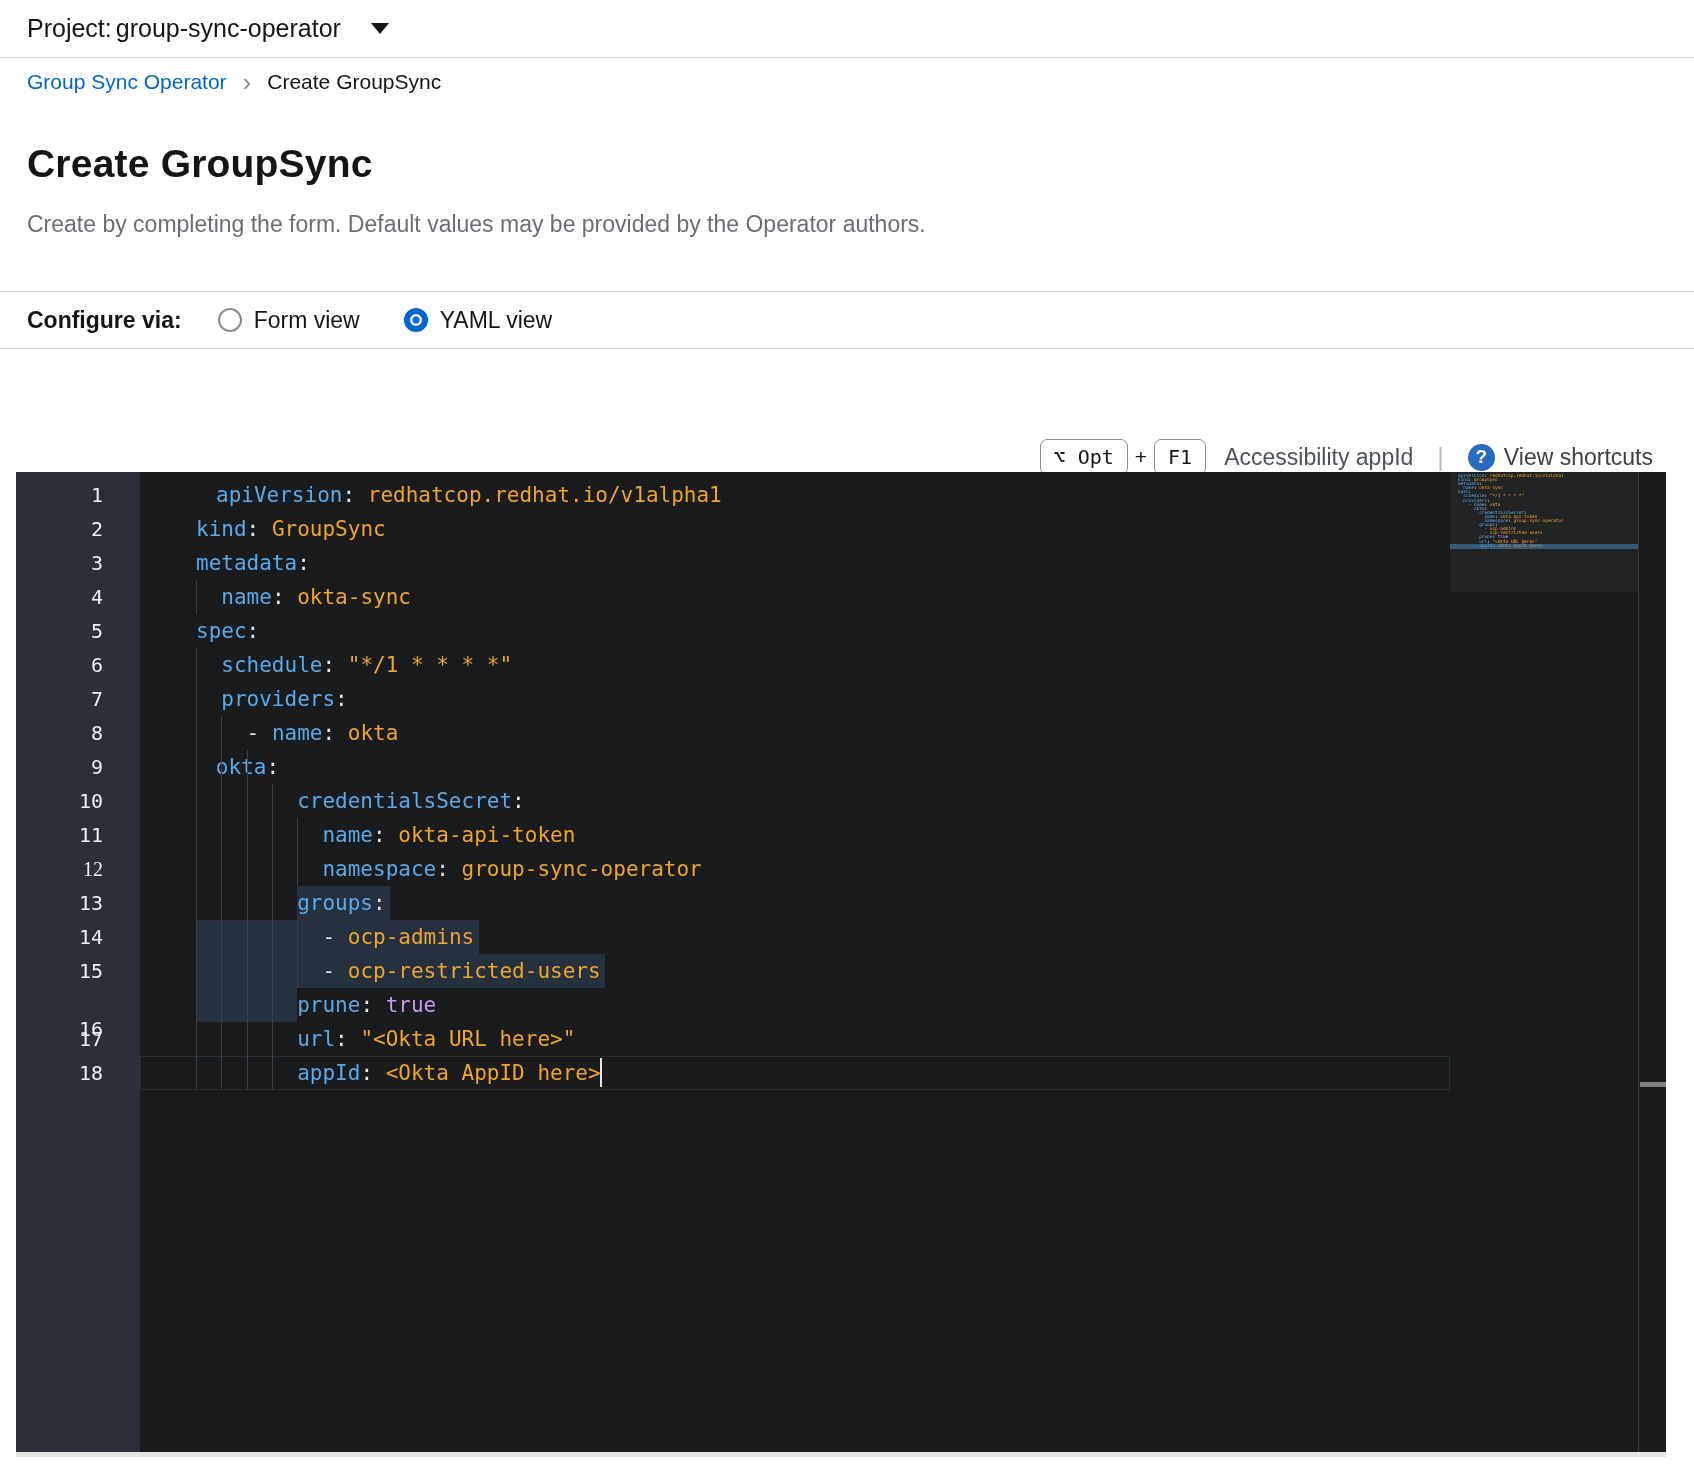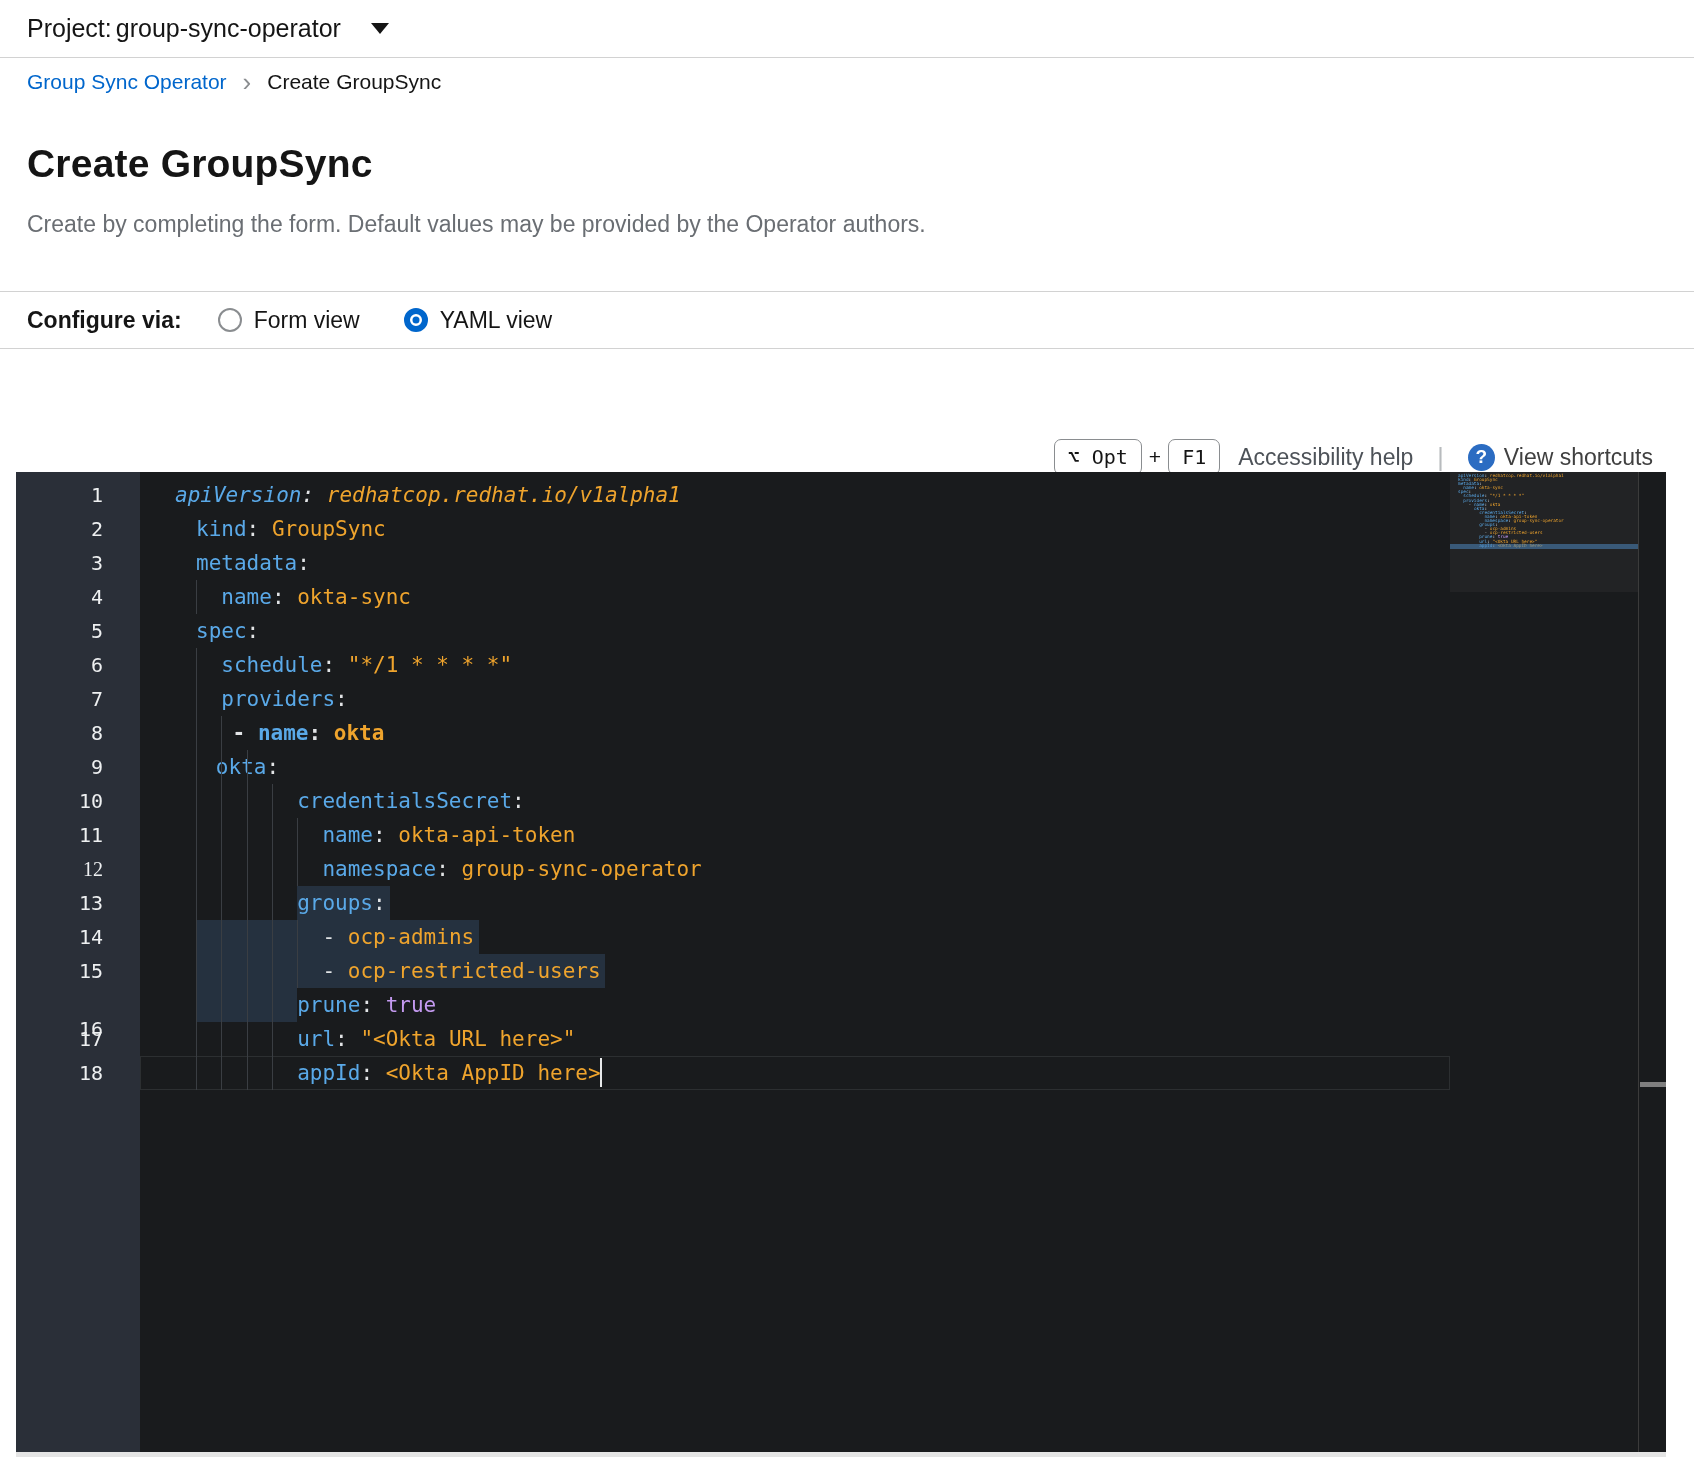--- a/index.html
+++ b/index.html
@@ -131,21 +131,21 @@
       <span>YAML view</span>
     </span>
   </div>
 
   <div class="hr hr2"></div>
 
   <div class="editor-toolbar">
     <span class="kbd">⌥ Opt</span>
     <span class="kbd-plus">+</span>
     <span class="kbd">F1</span>
-    <span class="accessibility-help">Accessibility help</span>
+    <span class="accessibility-help">Accessibility appId</span>
     <span class="toolbar-divider">|</span>
     <span class="help-circle">?</span>
     <a class="view-shortcuts">View shortcuts</a>
   </div>
 
   <div class="editor">
     <div class="gutter">
         <div class="line-number" style="top: 6px;">1</div>
         <div class="line-number" style="top: 40px;">2</div>
         <div class="line-number" style="top: 74px;">3</div>
@@ -164,28 +164,28 @@
         <div class="line-number" style="top: 540px;">16</div>
         <div class="line-number" style="top: 550px;">17</div>
         <div class="line-number" style="top: 584px;">18</div>
       </div>
     <div class="editor-content">
         <div class="selection-rect" style="top: 414px; left: 157.12px; width: 92.904px;"></div>
         <div class="selection-rect" style="top: 448px; left: 56px; width: 282.504px;"></div>
         <div class="selection-rect" style="top: 482px; left: 56px; width: 408.904px;"></div>
         <div class="selection-rect" style="top: 516px; left: 56px; width: 101.12px;"></div>
         <div class="current-line-box" style="top: 584px;"></div>
-        <div class="code-line" style="top: 6px;"><span style="padding-left: 35px; display: inline-block; white-space: pre; font-style: italic;"><span></span><span class="k">apiVersion</span><span class="p">: </span><span class="v">redhatcop.redhat.io/v1alpha1</span></span></div>
+        <div class="code-line" style="top: 6px;"><span style="padding-left: 76px; display: inline-block; white-space: pre;"><span></span><span class="k">apiVersion</span><span class="p">: </span><span class="v">redhatcop.redhat.io/v1alpha1</span></span></div>
         <div class="code-line" style="top: 40px;"><span style="padding-left: 56px; display: inline-block; white-space: pre;"><span></span><span class="k">kind</span><span class="p">: </span><span class="v">GroupSync</span></span></div>
         <div class="code-line" style="top: 74px;"><span style="padding-left: 56px; display: inline-block; white-space: pre;"><span></span><span class="k">metadata</span><span class="p">:</span></span></div>
         <div class="code-line" style="top: 108px;"><span class="indent-guide" style="left: 56px;"></span><span style="padding-left: 56px; display: inline-block; white-space: pre;"><span>  </span><span class="k">name</span><span class="p">: </span><span class="v">okta-sync</span></span></div>
         <div class="code-line" style="top: 142px;"><span style="padding-left: 56px; display: inline-block; white-space: pre;"><span></span><span class="k">spec</span><span class="p">:</span></span></div>
         <div class="code-line" style="top: 176px;"><span class="indent-guide" style="left: 56px;"></span><span style="padding-left: 56px; display: inline-block; white-space: pre;"><span>  </span><span class="k">schedule</span><span class="p">: </span><span class="v">"*/1 * * * *"</span></span></div>
         <div class="code-line" style="top: 210px;"><span class="indent-guide" style="left: 56px;"></span><span style="padding-left: 56px; display: inline-block; white-space: pre;"><span>  </span><span class="k">providers</span><span class="p">:</span></span></div>
-        <div class="code-line" style="top: 244px;"><span class="indent-guide" style="left: 56px;"></span><span class="indent-guide" style="left: 81.28px;"></span><span style="padding-left: 42px; display: inline-block; white-space: pre; font-weight: bold;"><span>    </span><span class="p">- </span><span class="k">name</span><span class="p">: </span><span class="v">okta</span></span></div>
+        <div class="code-line" style="top: 244px;"><span class="indent-guide" style="left: 56px;"></span><span class="indent-guide" style="left: 81.28px;"></span><span style="padding-left: 56px; display: inline-block; white-space: pre;"><span>    </span><span class="p">- </span><span class="k">name</span><span class="p">: </span><span class="v">okta</span></span></div>
         <div class="code-line" style="top: 278px;"><span class="indent-guide" style="left: 56px;"></span><span class="indent-guide" style="left: 81.28px;"></span><span class="indent-guide" style="left: 106.56px;"></span><span style="display: inline-block; white-space: pre;"><span>      </span><span class="k">okta</span><span class="p">:</span></span></div>
         <div class="code-line" style="top: 312px;"><span class="indent-guide" style="left: 56px;"></span><span class="indent-guide" style="left: 81.28px;"></span><span class="indent-guide" style="left: 106.56px;"></span><span class="indent-guide" style="left: 131.84px;"></span><span style="padding-left: 56px; display: inline-block; white-space: pre;"><span>        </span><span class="k">credentialsSecret</span><span class="p">:</span></span></div>
         <div class="code-line" style="top: 346px;"><span class="indent-guide" style="left: 56px;"></span><span class="indent-guide" style="left: 81.28px;"></span><span class="indent-guide" style="left: 106.56px;"></span><span class="indent-guide" style="left: 131.84px;"></span><span class="indent-guide" style="left: 157.12px;"></span><span style="padding-left: 56px; display: inline-block; white-space: pre;"><span>          </span><span class="k">name</span><span class="p">: </span><span class="v">okta-api-token</span></span></div>
         <div class="code-line" style="top: 380px;"><span class="indent-guide" style="left: 56px;"></span><span class="indent-guide" style="left: 81.28px;"></span><span class="indent-guide" style="left: 106.56px;"></span><span class="indent-guide" style="left: 131.84px;"></span><span class="indent-guide" style="left: 157.12px;"></span><span style="padding-left: 56px; display: inline-block; white-space: pre;"><span>          </span><span class="k">namespace</span><span class="p">: </span><span class="v">group-sync-operator</span></span></div>
         <div class="code-line" style="top: 414px;"><span class="indent-guide" style="left: 56px;"></span><span class="indent-guide" style="left: 81.28px;"></span><span class="indent-guide" style="left: 106.56px;"></span><span class="indent-guide" style="left: 131.84px;"></span><span style="padding-left: 56px; display: inline-block; white-space: pre;"><span>        </span><span class="k">groups</span><span class="p">:</span></span></div>
         <div class="code-line" style="top: 448px;"><span class="indent-guide" style="left: 56px;"></span><span class="indent-guide" style="left: 81.28px;"></span><span class="indent-guide" style="left: 106.56px;"></span><span class="indent-guide" style="left: 131.84px;"></span><span class="indent-guide" style="left: 157.12px;"></span><span style="padding-left: 56px; display: inline-block; white-space: pre;"><span>          </span><span class="p">- </span><span class="v">ocp-admins</span></span></div>
         <div class="code-line" style="top: 482px;"><span class="indent-guide" style="left: 56px;"></span><span class="indent-guide" style="left: 81.28px;"></span><span class="indent-guide" style="left: 106.56px;"></span><span class="indent-guide" style="left: 131.84px;"></span><span class="indent-guide" style="left: 157.12px;"></span><span style="padding-left: 56px; display: inline-block; white-space: pre;"><span>          </span><span class="p">- </span><span class="v">ocp-restricted-users</span></span></div>
         <div class="code-line" style="top: 516px;"><span class="indent-guide" style="left: 56px;"></span><span class="indent-guide" style="left: 81.28px;"></span><span class="indent-guide" style="left: 106.56px;"></span><span class="indent-guide" style="left: 131.84px;"></span><span style="padding-left: 56px; display: inline-block; white-space: pre;"><span>        </span><span class="k">prune</span><span class="p">: </span><span class="b">true</span></span></div>
         <div class="code-line" style="top: 550px;"><span class="indent-guide" style="left: 56px;"></span><span class="indent-guide" style="left: 81.28px;"></span><span class="indent-guide" style="left: 106.56px;"></span><span class="indent-guide" style="left: 131.84px;"></span><span style="padding-left: 56px; display: inline-block; white-space: pre;"><span>        </span><span class="k">url</span><span class="p">: </span><span class="v">"&lt;Okta URL here&gt;"</span></span></div>
         <div class="code-line" style="top: 584px;"><span class="indent-guide" style="left: 56px;"></span><span class="indent-guide" style="left: 81.28px;"></span><span class="indent-guide" style="left: 106.56px;"></span><span class="indent-guide" style="left: 131.84px;"></span><span style="padding-left: 56px; display: inline-block; white-space: pre;"><span>        </span><span class="k">appId</span><span class="p">: </span><span class="v">&lt;Okta AppID here&gt;</span></span></div>

